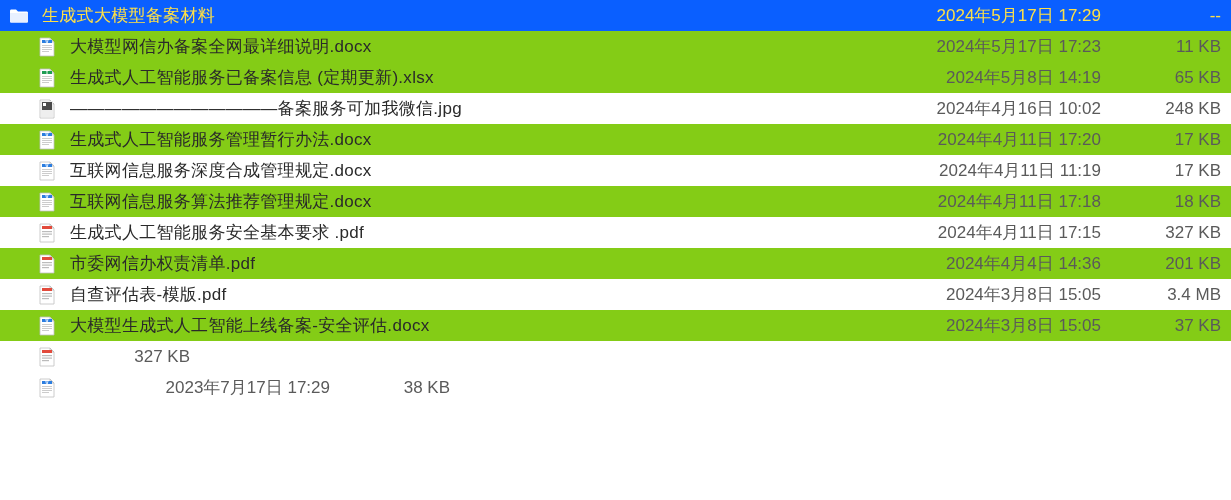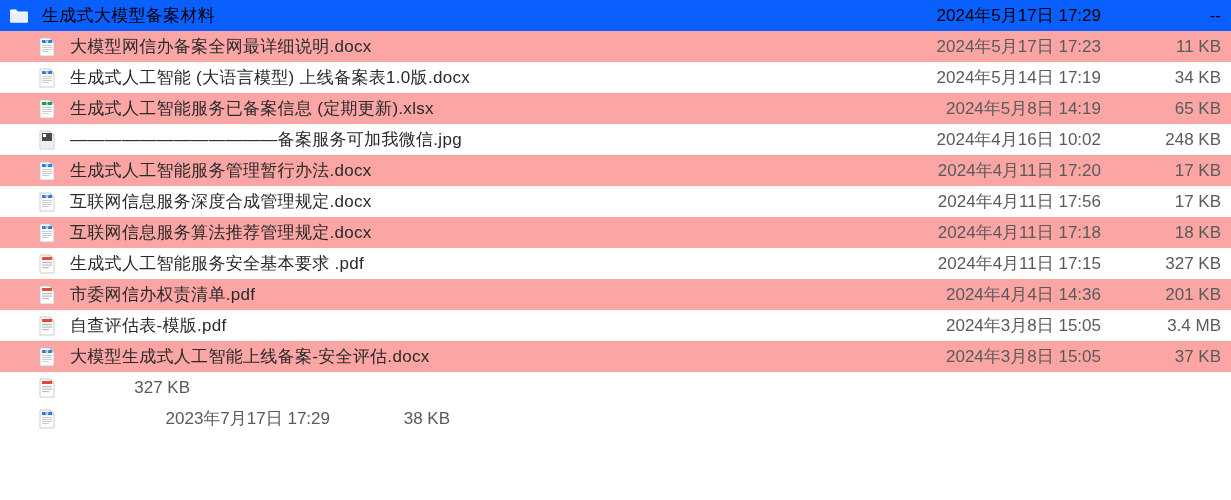--- a/index.html
+++ b/index.html
@@ -12,23 +12,23 @@
     }
     .file-list { width: 100%; }
     .file-row {
       display: flex;
       align-items: center;
       height: 31px;
       padding: 0 10px 0 8px;
     }
     .file-row.selected {
       background: #0a5fff;
-      color: #000000;
-    }
-    .file-row.alt { background: #fca5a5; }
+      color: #fde047;
+    }
+    .file-row.alt { background: #84cc16; }
     .icon-wrap {
       width: 22px;
       height: 22px;
       margin-right: 12px;
       display: flex;
       align-items: center;
       justify-content: center;
       flex-shrink: 0;
     }
     .icon-wrap.indented { margin-left: 28px; }
@@ -82,37 +82,20 @@
           <rect x="3" y="8" width="10" height="1" fill="#ccc"></rect>
           <rect x="3" y="10" width="10" height="1" fill="#ccc"></rect>
           <rect x="3" y="12" width="10" height="1" fill="#ccc"></rect>
           <rect x="3" y="14" width="7" height="1" fill="#ccc"></rect>
         </svg>
       </div>
       <div class="name-col">大模型网信办备案全网最详细说明.docx</div>
       <div class="date-col">2024年5月17日 17:23</div>
       <div class="size-col">11 KB</div>
     </div>
-    <div class="file-row">
-      <div class="icon-wrap indented">
-        <svg width="16" height="20" viewBox="0 0 16 20">
-          <path d="M1 1 L11 1 L15 5 L15 19 L1 19 Z" fill="#fff" stroke="#bfbfbf" stroke-width="0.8"></path>
-          <path d="M11 1 L11 5 L15 5 Z" fill="#e9e9e9" stroke="#bfbfbf" stroke-width="0.8"></path>
-          <rect x="3" y="3" width="10" height="3" fill="#2b7de0"></rect>
-          <text x="8" y="5.8" font-size="3" fill="#fff" text-anchor="middle" font-weight="bold">W</text>
-          <rect x="3" y="8" width="10" height="1" fill="#ccc"></rect>
-          <rect x="3" y="10" width="10" height="1" fill="#ccc"></rect>
-          <rect x="3" y="12" width="10" height="1" fill="#ccc"></rect>
-          <rect x="3" y="14" width="7" height="1" fill="#ccc"></rect>
-        </svg>
-      </div>
-      <div class="name-col">生成式人工智能 (大语言模型) 上线备案表1.0版.docx</div>
-      <div class="date-col">2024年5月14日 17:19</div>
-      <div class="size-col">34 KB</div>
-    </div>
     <div class="file-row alt">
       <div class="icon-wrap indented">
         <svg width="16" height="20" viewBox="0 0 16 20">
           <path d="M1 1 L11 1 L15 5 L15 19 L1 19 Z" fill="#fff" stroke="#bfbfbf" stroke-width="0.8"></path>
           <path d="M11 1 L11 5 L15 5 Z" fill="#e9e9e9" stroke="#bfbfbf" stroke-width="0.8"></path>
           <rect x="3" y="3" width="10" height="3" fill="#1f9d55"></rect>
           <text x="8" y="5.8" font-size="3" fill="#fff" text-anchor="middle" font-weight="bold">X</text>
           <rect x="3" y="8" width="10" height="1" fill="#ccc"></rect>
           <rect x="3" y="10" width="10" height="1" fill="#ccc"></rect>
           <rect x="3" y="12" width="10" height="1" fill="#ccc"></rect>
@@ -161,21 +144,21 @@
           <path d="M11 1 L11 5 L15 5 Z" fill="#e9e9e9" stroke="#bfbfbf" stroke-width="0.8"></path>
           <rect x="3" y="3" width="10" height="3" fill="#2b7de0"></rect>
           <text x="8" y="5.8" font-size="3" fill="#fff" text-anchor="middle" font-weight="bold">W</text>
           <rect x="3" y="8" width="10" height="1" fill="#ccc"></rect>
           <rect x="3" y="10" width="10" height="1" fill="#ccc"></rect>
           <rect x="3" y="12" width="10" height="1" fill="#ccc"></rect>
           <rect x="3" y="14" width="7" height="1" fill="#ccc"></rect>
         </svg>
       </div>
       <div class="name-col">互联网信息服务深度合成管理规定.docx</div>
-      <div class="date-col">2024年4月11日 17:56</div>
+      <div class="date-col">2024年4月11日 11:19</div>
       <div class="size-col">17 KB</div>
     </div>
     <div class="file-row alt">
       <div class="icon-wrap indented">
         <svg width="16" height="20" viewBox="0 0 16 20">
           <path d="M1 1 L11 1 L15 5 L15 19 L1 19 Z" fill="#fff" stroke="#bfbfbf" stroke-width="0.8"></path>
           <path d="M11 1 L11 5 L15 5 Z" fill="#e9e9e9" stroke="#bfbfbf" stroke-width="0.8"></path>
           <rect x="3" y="3" width="10" height="3" fill="#2b7de0"></rect>
           <text x="8" y="5.8" font-size="3" fill="#fff" text-anchor="middle" font-weight="bold">W</text>
           <rect x="3" y="8" width="10" height="1" fill="#ccc"></rect>

